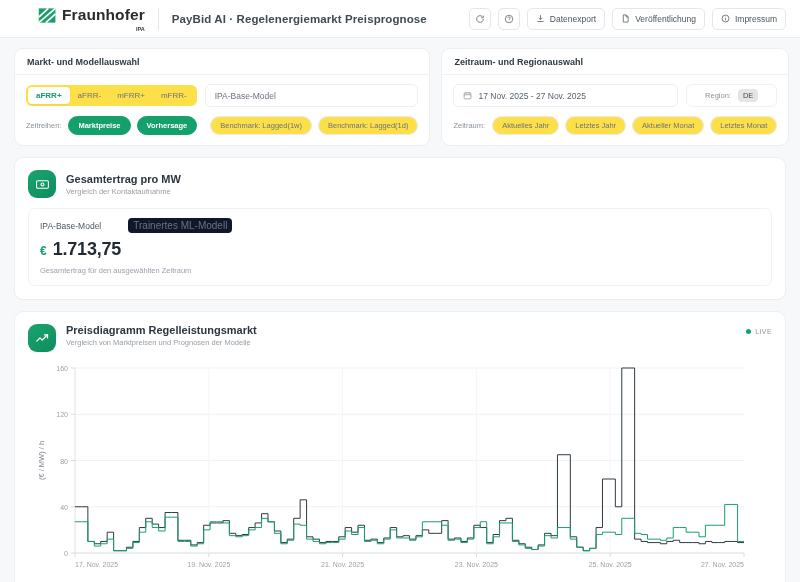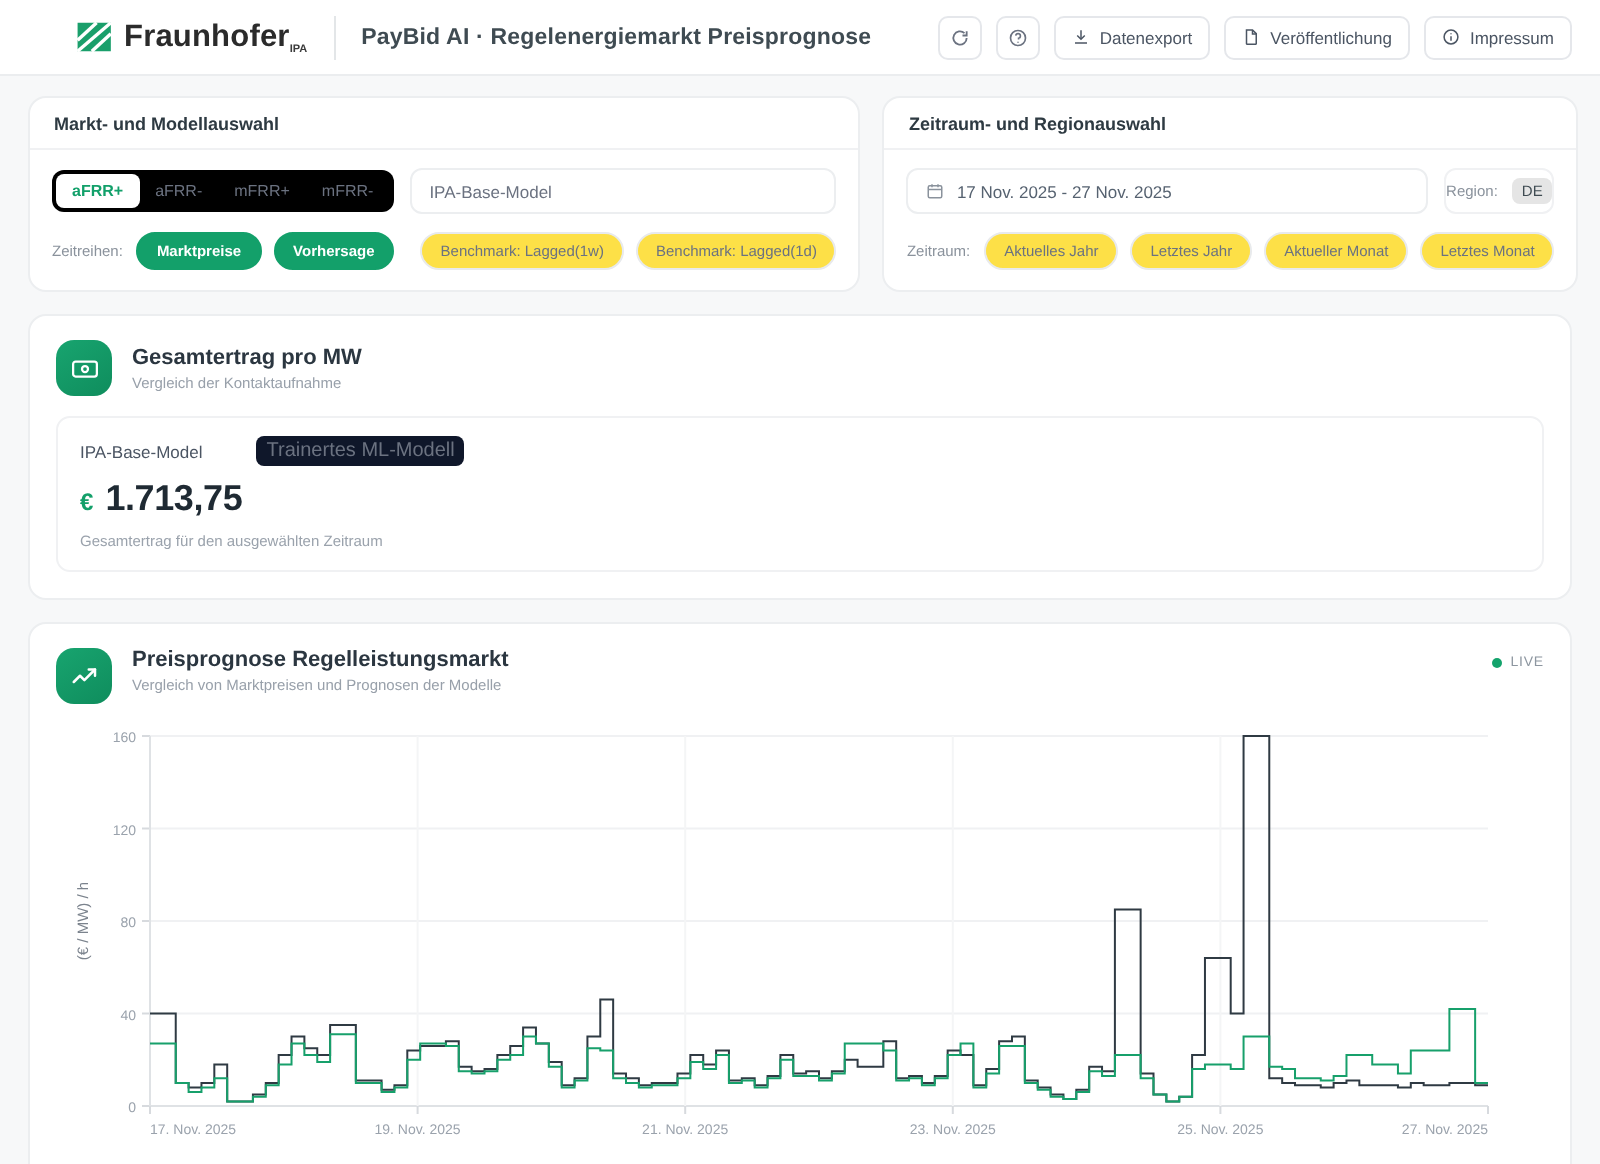--- a/index.html
+++ b/index.html
@@ -15,21 +15,21 @@
   .topbar {
     height: 38px;
     background: #ffffff;
     border-bottom: 1px solid #ebedef;
     display: flex; align-items: center;
     padding: 0 14px 0 38px;
   }
   .brand { display: flex; align-items: flex-end; gap: 6px; }
   .fh-mark { width: 19px; height: 19px; display:block; }
   .fh-text { font-size: 15.5px; font-weight: 700; letter-spacing: .1px; color:#2b2b2b; line-height:1; }
-  .brand-col { display:flex; }
+  .brand-col { display:flex; flex-direction:column; }
   .brand-row { display:flex; align-items:center; gap:5px; }
   .ipa-line { font-size:5.5px; font-weight:700; color:#3b3b3b; align-self:flex-end; margin-top:1px; }
   .vdivider { width:1px; height:22px; background:#e3e6e8; margin:0 13px; }
   .apptitle { font-size: 11.5px; font-weight: 700; color:#3f4b52; letter-spacing:.1px; }
   .spacer { flex: 1; }
   .hbtns { display: flex; align-items: center; gap: 7px; }
   .hbtn {
     height: 22px; display:flex; align-items:center; gap:5px;
     border: 1px solid #e5e7eb; border-radius: 5px;
     background: #fff; padding: 0 8px;
@@ -48,39 +48,39 @@
   .panel-head {
     padding: 8px 12px 7px 12px;
     border-bottom: 1px solid #f0f1f3;
     font-size: 9px; font-weight: 700; color: #2e3a42;
   }
   .panel-body { padding: 9px 11px 10px 11px; }
 
   
   .ctl-row { display: flex; gap: 8px; align-items: center; }
   .seg {
-    display: flex; background: #000000; border-radius: 6px; padding: 2px; text-align: center;
+    display: flex; background: #fde047; border-radius: 6px; padding: 2px; text-align: center;
   }
   .seg-item {
     font-size: 8px; color: #6b7280; padding: 4px 8px; border-radius: 4px;
     white-space: nowrap;
   }
   .seg-item.active { background: #fff; color: #12a06a; font-weight: 700; box-shadow: 0 1px 2px rgba(0,0,0,.06); }
   .text-input {
     flex: 1; height: 23px; border: 1px solid #eceef0; border-radius: 6px;
     display:flex; align-items:center; padding: 0 9px; font-size: 8.5px; color: #6b7280;
     background:#fff;
   }
   .date-input {
     flex: 1; height: 23px; border: 1px solid #eceef0; border-radius: 6px;
     display:flex; align-items:center; gap:6px; padding: 0 9px; font-size: 8.5px; color: #566270;
     background:#fff;
   }
   .region-box {
-    height: 23px; display:flex; align-items:center; gap:7px; padding: 0 0;
+    height: 23px; display:flex; align-items:center; gap:7px; padding: 0 18px;
     border:1px solid #f0f1f3; border-radius:6px; background:#fff;
   }
   .region-lab { font-size: 7.5px; color:#8a929c; }
   .region-val { font-size: 7.5px; font-weight:400; color:#3f4b52; background:#e5e5e5; border-radius:4px; padding:2px 5px; }
 
   .chip-row { display:flex; align-items:center; gap:6px; margin-top: 9px; }
   .chip-label { font-size: 7.5px; color: #8a929c; margin-right: 1px; }
   .chip {
     font-size: 7.5px; padding: 4px 9px; border-radius: 11px;
     border: 1px solid #e8eaec; color:#6b7280; background:#fde047; white-space: nowrap;
@@ -266,21 +266,21 @@
 
   <div class="card chart-card">
     <div class="chart-head">
       <div class="sq-icon">
         <svg width="15" height="15" viewBox="0 0 24 24" fill="none" stroke="#ffffff" stroke-width="2" stroke-linecap="round" stroke-linejoin="round">
           <path d="M3 16l5-5 3.5 3.5L20 6"></path>
             <path d="M15 6h5v5"></path>
         </svg>
       </div>
       <div style="margin-left:10px">
-        <div class="kpi-title">Preisprognose Regelleistungsmarkt</div>
+        <div class="kpi-title">Preisdiagramm Regelleistungsmarkt</div>
         <div class="kpi-sub">Vergleich von Marktpreisen und Prognosen der Modelle</div>
       </div>
       <div class="live">
         <span class="live-dot"></span>
         <span class="live-txt">LIVE</span>
       </div>
     </div>
 
     <div class="plot">
       <svg id="chart-svg" width="722" height="215" viewBox="0 0 722 215">

